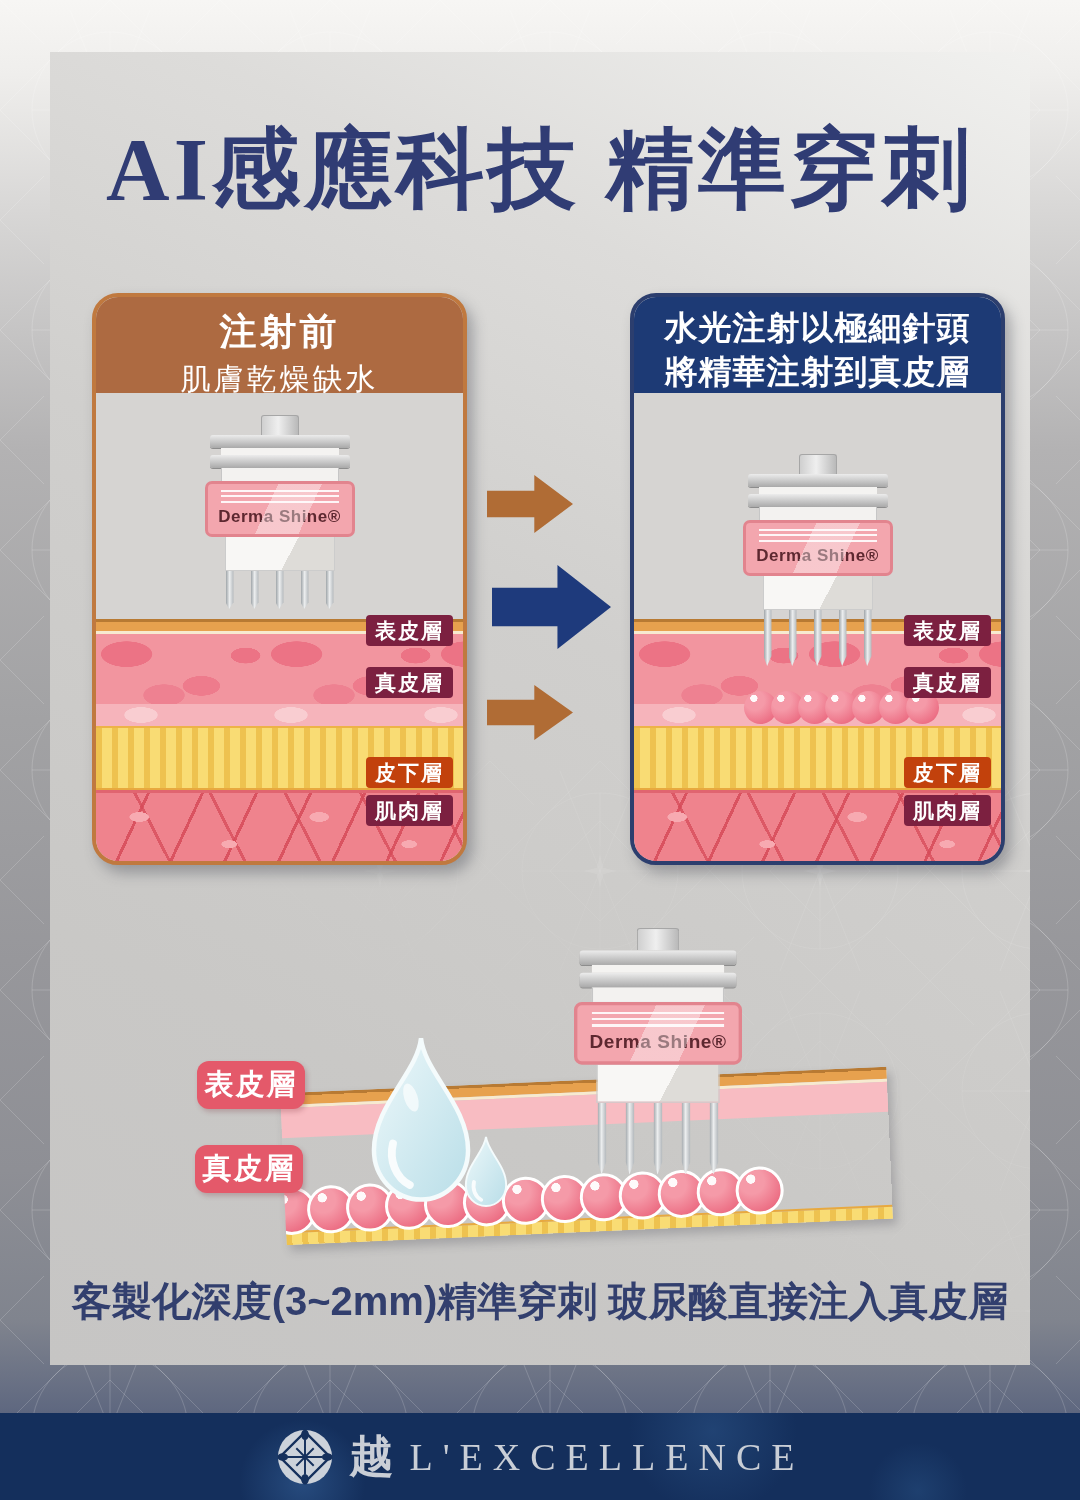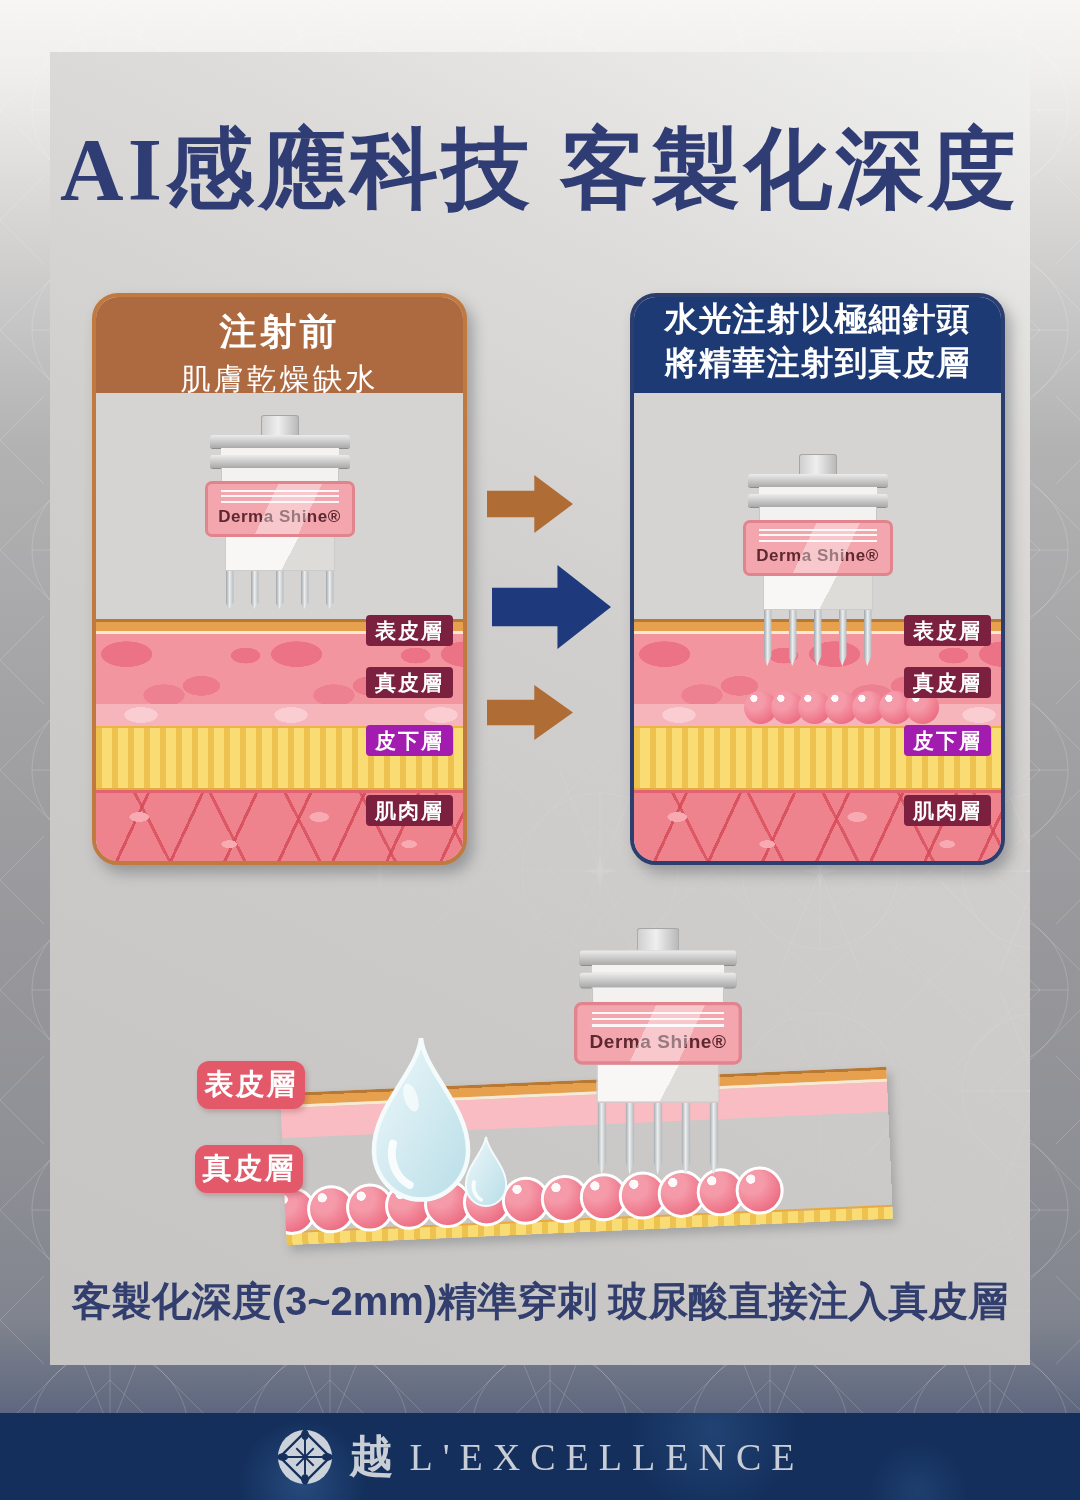--- a/index.html
+++ b/index.html
@@ -25,21 +25,21 @@
   .panel{position:absolute;top:241px;width:375px;height:572px;border-radius:26px;
          overflow:hidden;box-shadow:6px 8px 14px rgba(55,58,70,.35);}
   .panel-left{left:42px;border:4px solid #c0793f;background:#d6d4d2;}
   .panel-right{left:580px;border:4px solid #2c3e6e;background:#d6d4d2;}
   .panel-head{position:absolute;top:0;left:0;right:0;height:96px;color:#fff;text-align:center;}
   .panel-left .panel-head{background:#ad6a41;}
   .panel-right .panel-head{background:#1d3a75;}
   .ph-main{margin:10px 0 2px;font-size:37px;font-weight:bold;letter-spacing:3px;}
   .ph-sub{margin:0;font-size:30px;letter-spacing:3px;}
   .ph-line{margin:0;font-size:33px;font-weight:600;letter-spacing:1px;line-height:44px;}
-  .panel-right .panel-head{}
+  .panel-right .panel-head{padding-top:9px;}
   
   .skin{position:absolute;left:0;right:0;bottom:0;top:322px;overflow:hidden;
         border-radius:0 0 20px 20px;display:flex;flex-direction:column;z-index:1;}
   .l-epi{height:12px;background:linear-gradient(#b87a33 0 3px,#e7a14e 3px);flex:none;}
   .l-pale{height:3px;background:#f7ead0;flex:none;}
   .l-dermis{height:70px;flex:none;background-color:#f2959f;
     background-image:
       radial-gradient(ellipse 26px 13px at 18% 28%,#ec7385 97%,transparent),
       radial-gradient(ellipse 19px 10px at 62% 72%,#ee7b8c 97%,transparent),
       radial-gradient(ellipse 15px 8px at 88% 30%,#ec7385 97%,transparent),
@@ -53,21 +53,21 @@
   .l-muscle{flex:1;border-top:3px solid #e06570;background-color:#ef838d;
     background-image:
       radial-gradient(ellipse 10px 5px at 24% 30%,#f7aab1 95%,transparent),
       radial-gradient(ellipse 8px 4px at 74% 64%,#f7aab1 95%,transparent),
       repeating-linear-gradient(115deg,transparent 0 46px,rgba(214,74,88,.85) 46px 49px),
       repeating-linear-gradient(63deg,transparent 0 64px,rgba(214,74,88,.75) 64px 67px);
     background-size:180px 80px,180px 80px,auto,auto;}
   
   .lbl{position:absolute;right:10px;z-index:4;color:#fff;font-size:21px;font-weight:600;
        letter-spacing:2px;padding:4px 9px;border-radius:4px;background:#7c2040;line-height:1.1;}
-  .lbl.coral{background:#a21caf;}
+  .lbl.coral{background:#c2410c;margin-top:32px;}
   .lbl-epi{top:-4px;} .lbl-der{top:48px;}
   
   .bubbles{position:absolute;display:flex;z-index:2;}
   .bub{flex:none;border-radius:50%;
     background:radial-gradient(circle at 30% 22%,rgba(255,255,255,.95) 0 10%,transparent 11%),
       radial-gradient(circle at 32% 28%,#f59aa8 0 30%,#ed7287 72%,#e25a74 100%);}
   .panel .bubbles{top:72px;left:116px;}
   .panel .bub{width:33px;height:33px;margin-left:-6px;}
   
   .device{position:absolute;width:190px;display:flex;flex-direction:column;align-items:center;z-index:3;}
@@ -154,21 +154,21 @@
       </pattern>
     </defs>
     <rect width="1080" height="1500" fill="url(#deco)"></rect>
   </svg>
 
   <div class="card">
     <svg class="card-pattern" width="980" height="605">
       <rect width="980" height="605" fill="url(#deco)"></rect>
     </svg>
 
-    <h1 class="title">AI感應科技 客製化深度</h1>
+    <h1 class="title">AI感應科技 精準穿刺</h1>
 
     <section class="panel panel-left">
       <header class="panel-head">
         <p class="ph-main">注射前</p>
         <p class="ph-sub">肌膚乾燥缺水</p>
       </header>
 
       <div class="device dev-left">
         <div class="knob"></div>
         <div class="plate"></div>

